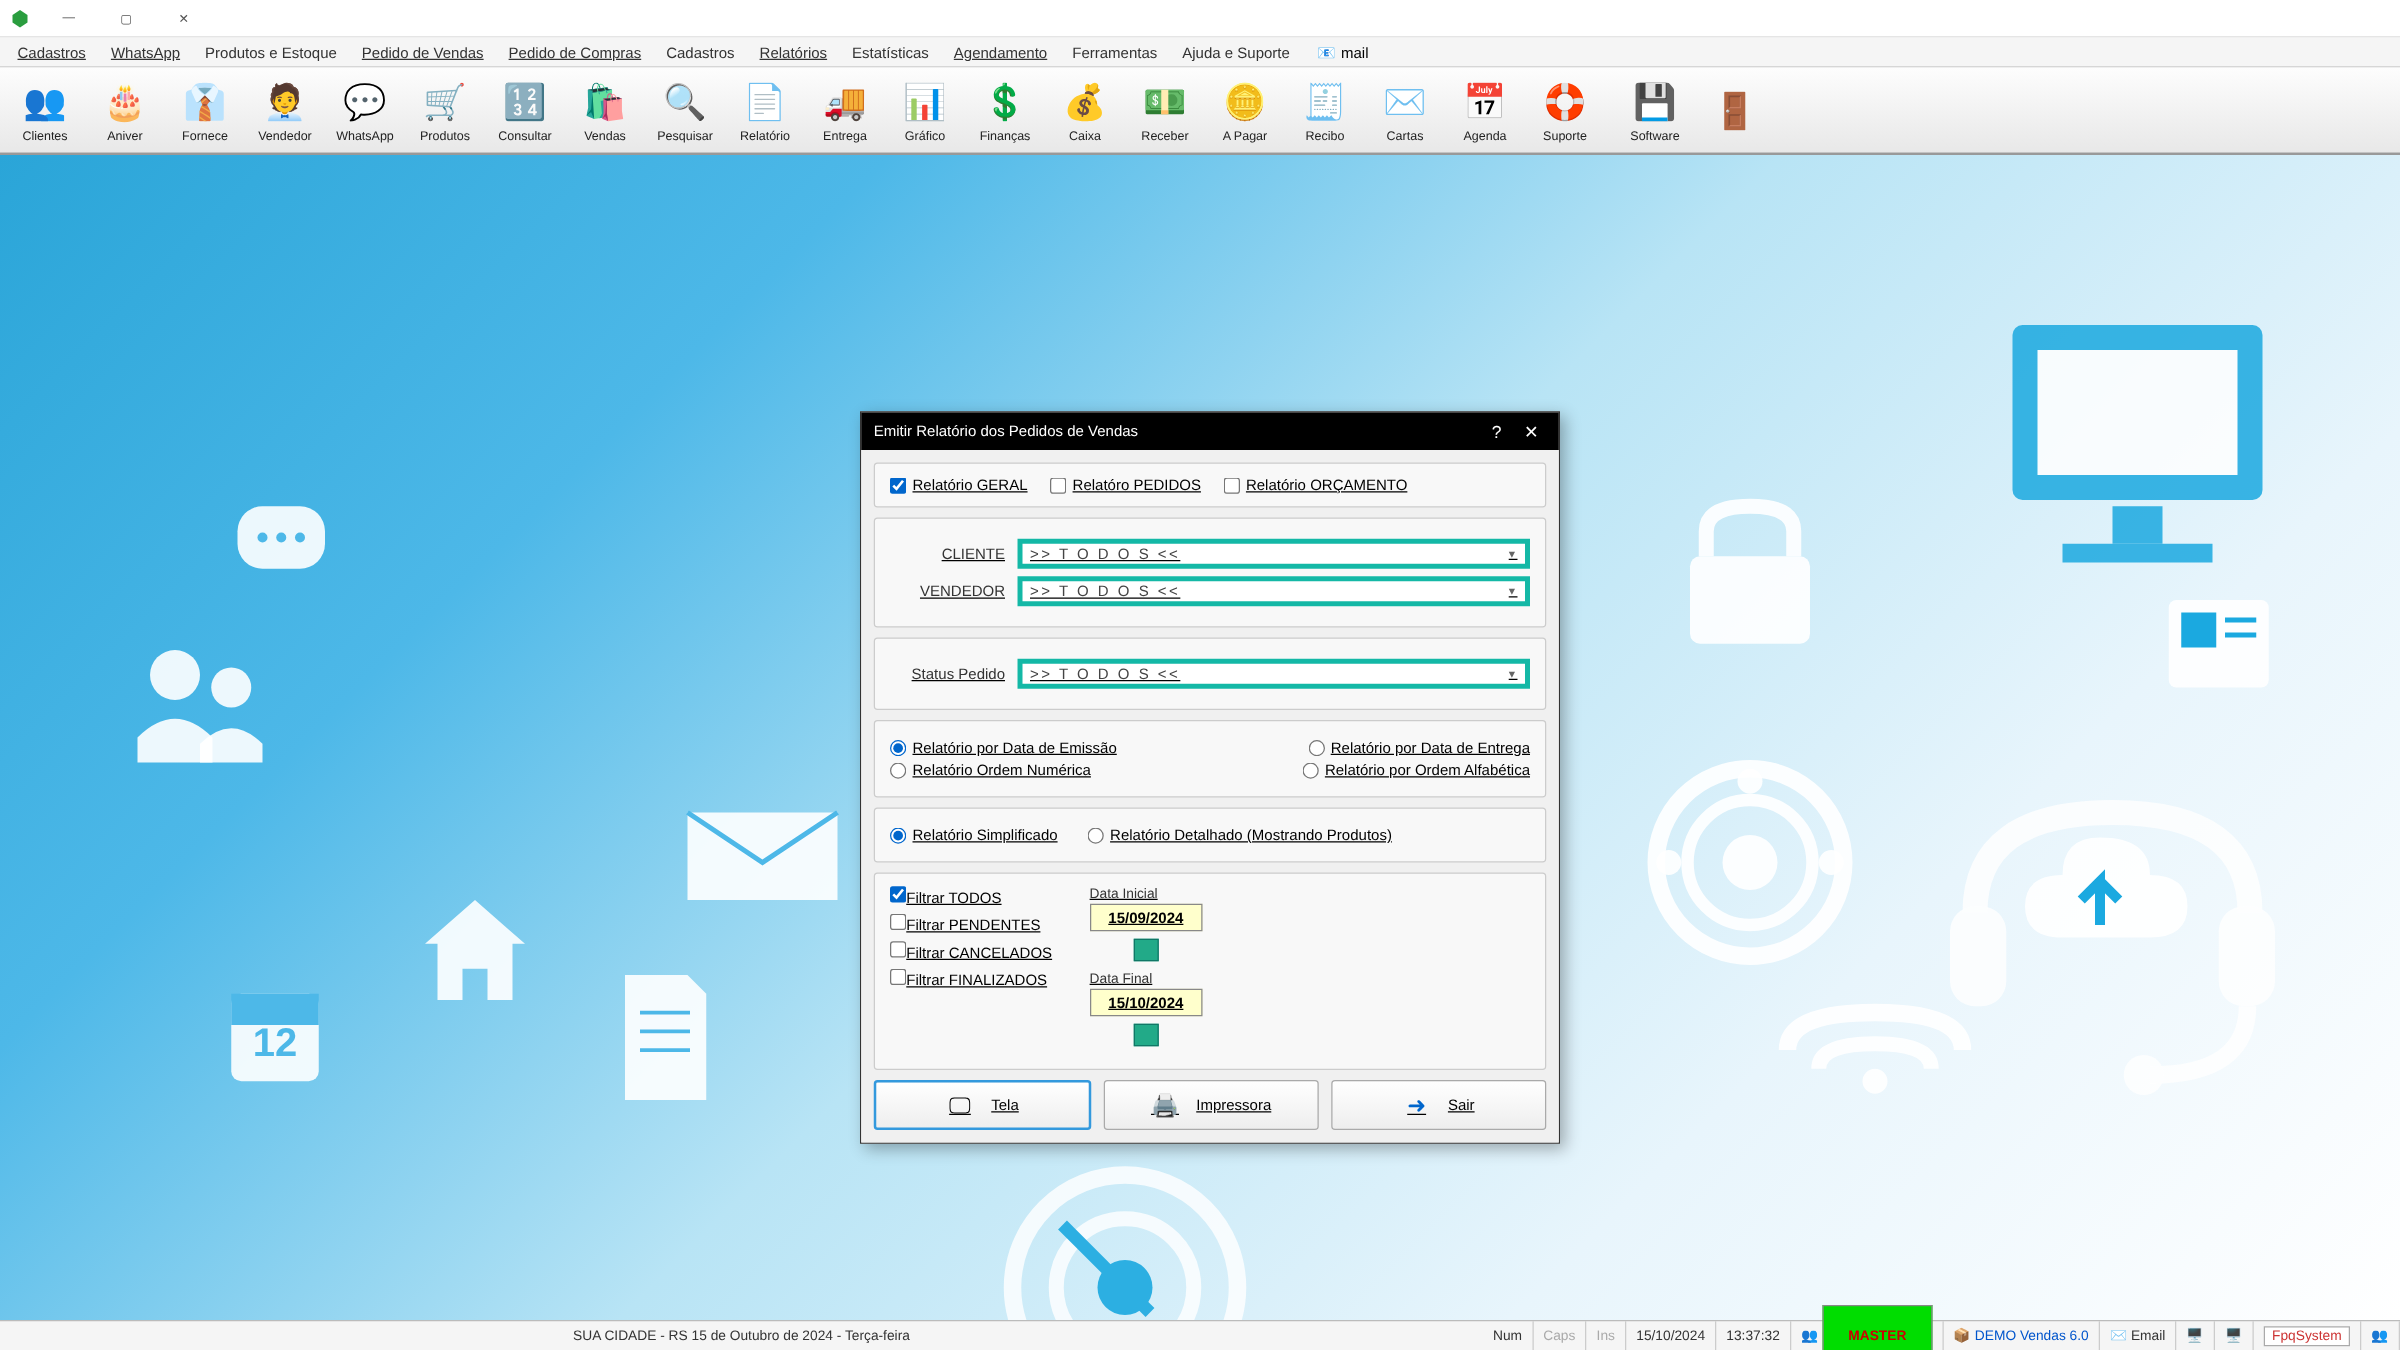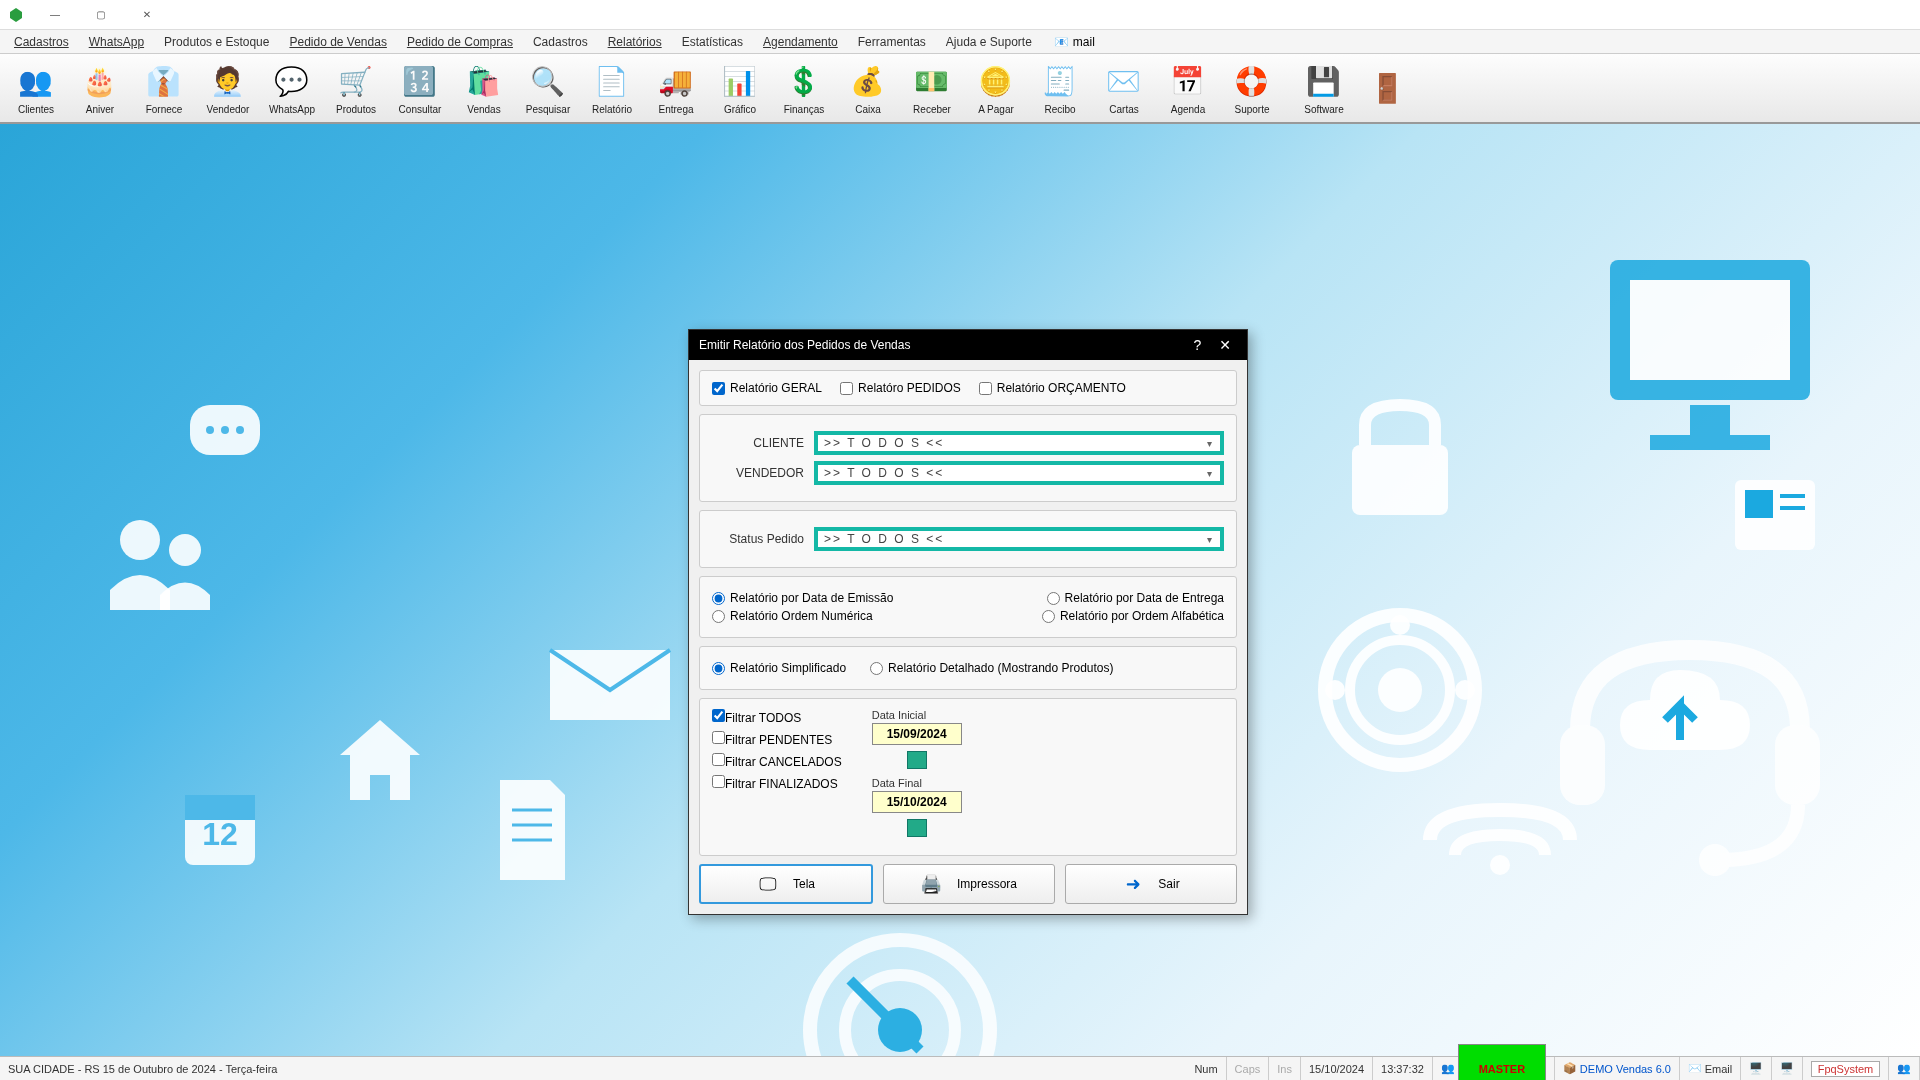--- a/index.html
+++ b/index.html
@@ -29,21 +29,21 @@
 .workspace { position: relative; height: calc(1080px - 30px - 24px - 70px - 24px); background: linear-gradient(135deg, #2aa5d8 0%, #4db8e8 25%, #b8e4f5 50%, #e8f5fc 75%, #fff 100%); overflow: hidden; }
 .bg-icons { position: absolute; inset: 0; margin-top: 16px; }
 .bg-icon { position: absolute; color: rgba(255,255,255,0.85); }
 
 
 .dialog { position: absolute; left: 688px; top: 205px; width: 560px; background: #f0f0f0; border: 1px solid #333; box-shadow: 4px 4px 12px rgba(0,0,0,0.3); }
 .dialog-titlebar { background: #000; color: #fff; height: 30px; display: flex; align-items: center; padding: 0 10px; font-size: 12px; }
 .dialog-title-text { flex: 1; }
 .dialog-help { margin-right: 12px; cursor: pointer; font-size: 14px; }
 .dialog-close { cursor: pointer; font-size: 14px; padding: 0 6px; }
-.dialog-body { padding: 10px; background: #f0f0f0; }
+.dialog-body { padding: 10px; background: #f0f0f0; text-decoration: underline; }
 
 .fieldgroup { border: 1px solid #ccc; border-radius: 3px; background: #f8f8f8; padding: 10px 12px; margin-bottom: 8px; }
 .checkrow { display: flex; gap: 18px; align-items: center; font-size: 12px; }
 .checkrow label, .radiorow label { display: flex; align-items: center; gap: 5px; cursor: pointer; }
 .formrow { display: flex; align-items: center; margin: 6px 0; font-size: 12px; }
 .formrow-label { width: 92px; text-align: right; margin-right: 10px; color: #333; }
 .combo { flex: 1; height: 24px; border: 4px solid #14b8a6; background: #fff; padding: 0 6px; display: flex; align-items: center; justify-content: space-between; font-size: 12px; letter-spacing: 2px; color: #444; gap: 35px; }
 .combo-arrow { font-size: 10px; color: #666; }
 .radiorow { display: flex; gap: 24px; font-size: 12px; margin: 4px 0; }
 .radiorow.two-col { justify-content: space-between; }
@@ -55,21 +55,21 @@
 .date-box { display: flex; align-items: center; gap: 6px; margin-bottom: 8px; flex-direction: column; }
 .date-input { width: 90px; height: 22px; border: 1px solid #888; background: #ffffcc; text-align: center; font-size: 12px; font-weight: bold; padding: 2px; }
 .cal-icon { width: 20px; height: 18px; background: #2a8; border: 1px solid #176; display: inline-block; }
 
 .dialog-buttons { display: flex; gap: 10px; margin-top: 6px; }
 .dlg-btn { flex: 1; height: 40px; border: 1px solid #aaa; background: linear-gradient(#fff,#eee); border-radius: 3px; display: flex; align-items: center; justify-content: center; gap: 14px; font-size: 12px; cursor: pointer; }
 .dlg-btn.active { border: 2px solid #3399dd; }
 .dlg-btn-icon { width: 22px; height: 22px; display: flex; align-items: center; justify-content: center; font-size: 18px; }
 
 
-.statusbar { position: absolute; bottom: 0; left: 0; right: 0; height: 24px; background: #f5f5f5; border-top: 1px solid #bbb; display: flex; align-items: center; font-size: 11px; color: #333; }
+.statusbar { position: absolute; bottom: 0; left: 0; right: 0; height: 24px; background: #f5f5f5; border-top: 1px solid #bbb; display: flex; align-items: center; font-size: 11px; color: #333; text-align: center; }
 .status-cell { padding: 0 8px; border-right: 1px solid #ccc; height: 100%; display: flex; align-items: center; }
 .status-left { flex: 1; padding: 0 8px; }
 .status-master { background: #00dd00; color: #cc0000; font-weight: bold; padding: 18px 20px; border: 1px solid #888; }
 .status-demo { color: #0055cc; }
 .status-fpq { color: #cc3333; border: 1px solid #aaa; padding: 1px 6px; background: #fff; }
 
 input[type="checkbox"], input[type="radio"] { cursor: pointer; accent-color: #0066cc; }
 </style>
 </head>
 <body>

